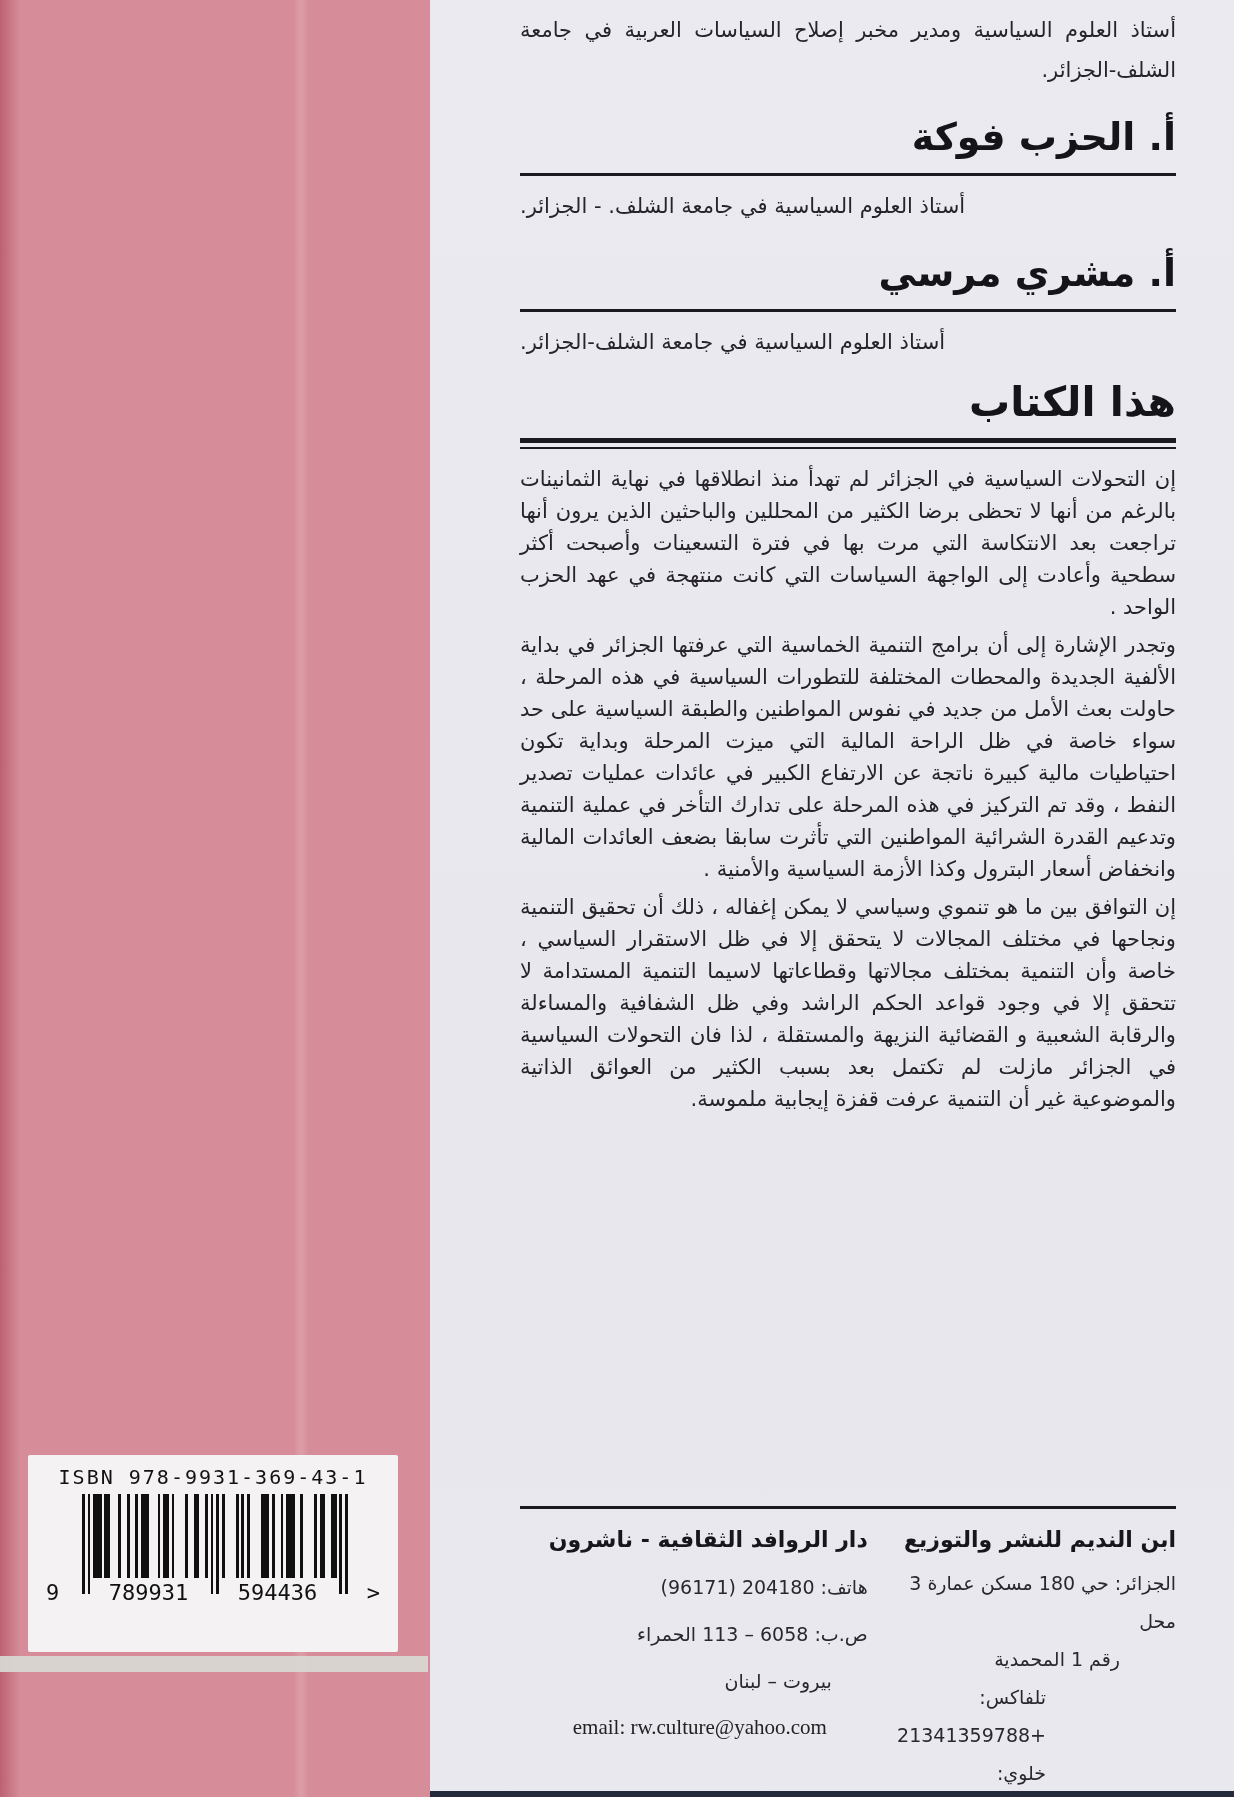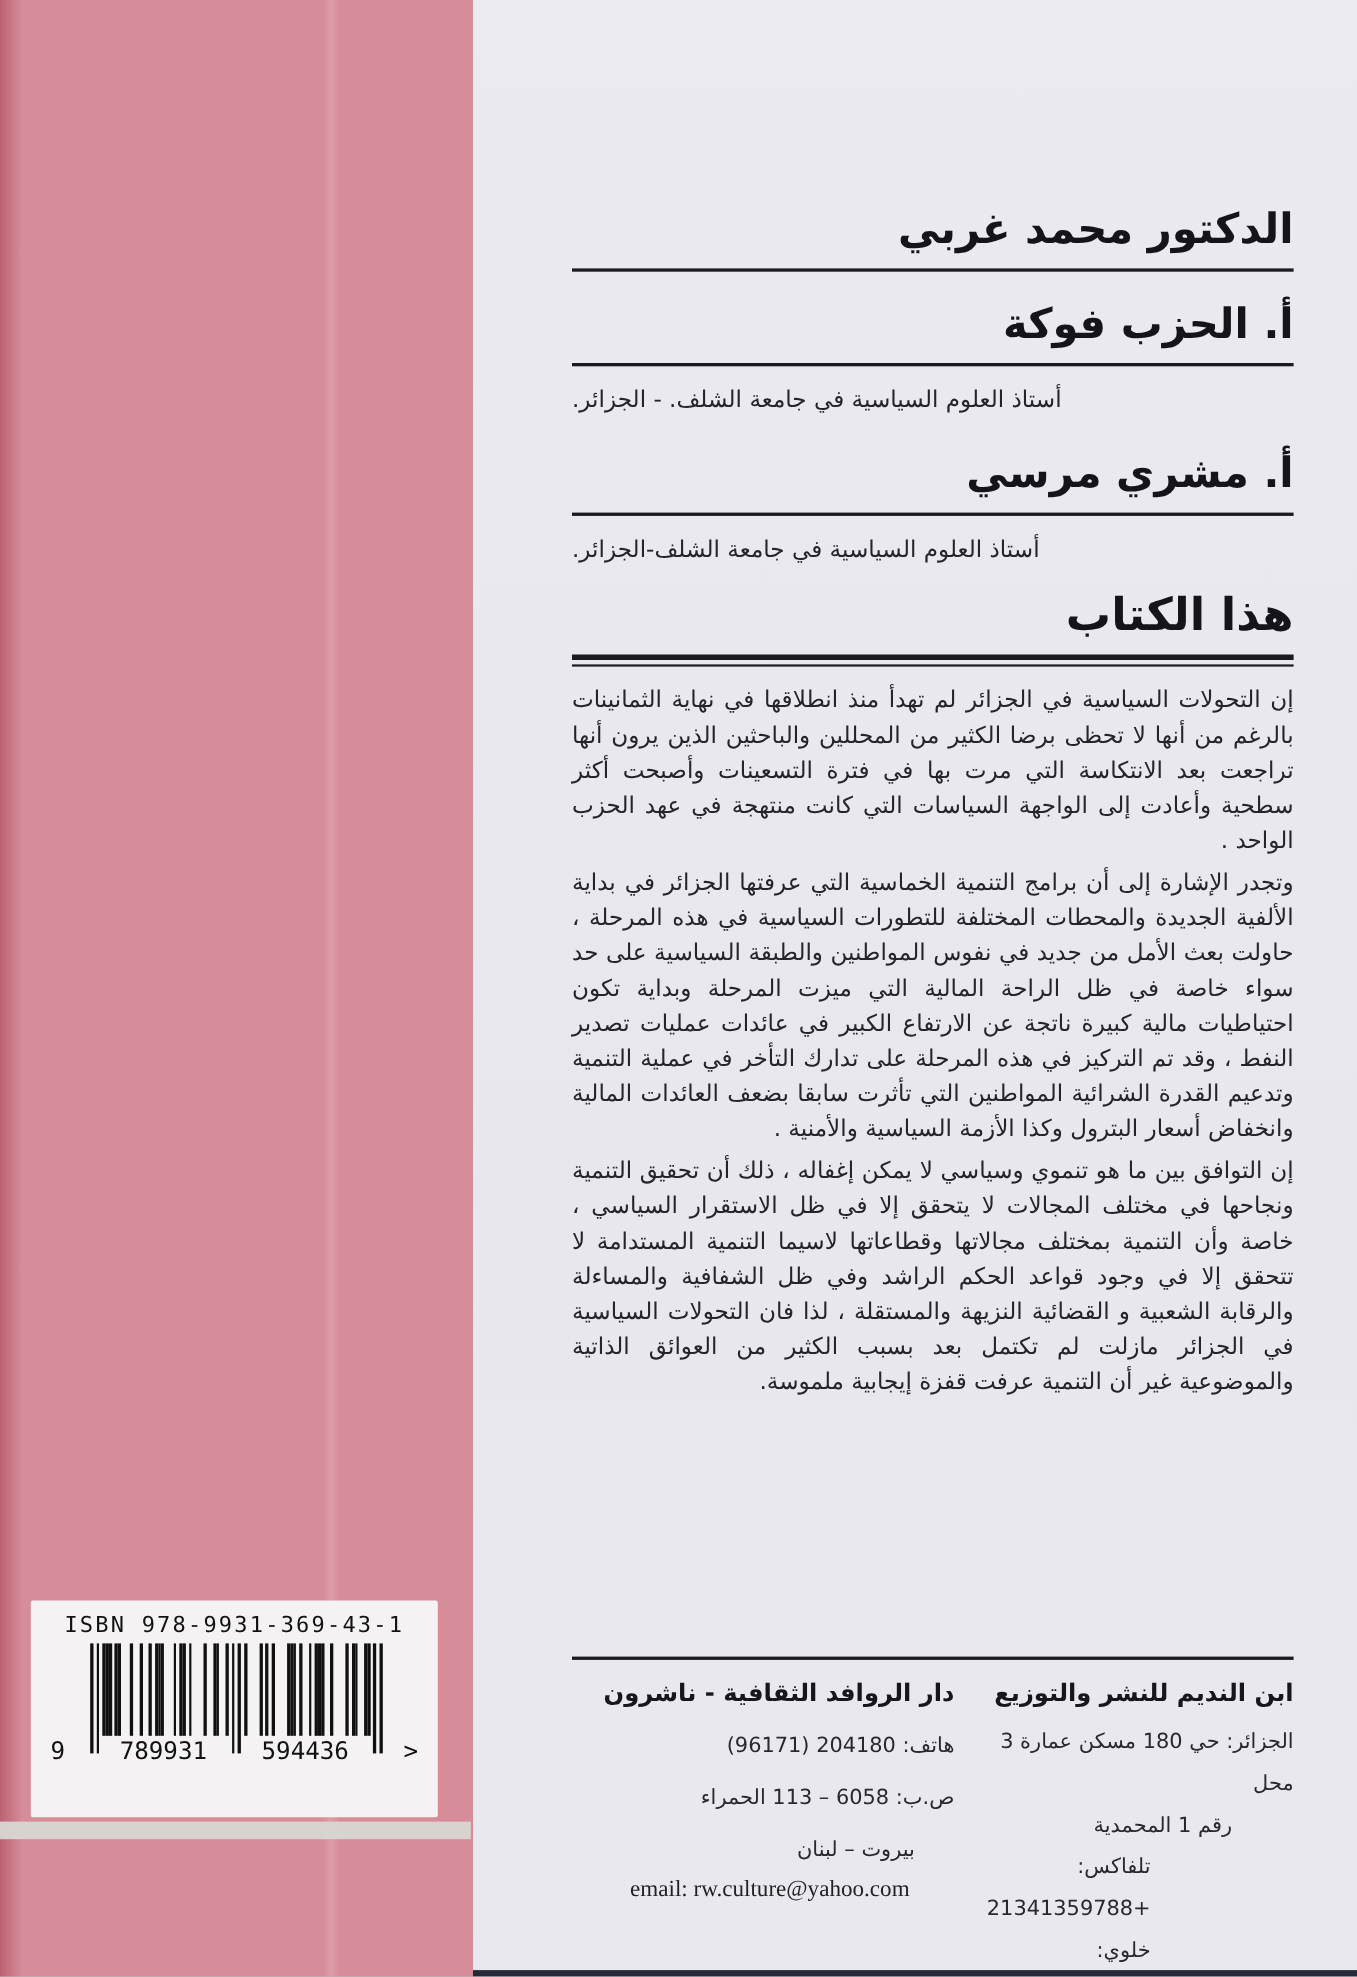--- a/index.html
+++ b/index.html
@@ -45,21 +45,21 @@
   .pub-col{box-sizing:border-box;}
   .pub-col.nadim{width:47%;text-align:right;}
   .pub-col.rawafid{width:53%;text-align:right;padding-left:12px;}
   .pub-name{font-size:22px;font-weight:bold;color:#17161b;margin-bottom:12px;}
   .pub-line{font-size:19px;color:#2a282e;line-height:38px;}
   .rawafid .pub-line{line-height:47px;}
   .ind-sm{padding-left:0;padding-right:56px;}
   .ind-lg{padding-right:130px;}
   .beirut{padding-right:36px;}
   .pub-email{direction:ltr;text-align:center;font-family:"Liberation Serif",serif;
-        font-size:21px;color:#222;margin-top:0;}
+        font-size:21px;color:#222;margin-top:10px;}
   .bottom-strip{position:absolute;left:430px;right:0;bottom:0;height:6px;background:#242a3a;}
 </style>
 </head>
 <body>
 
 <div class="page">
 
   <div class="spine">
     <div class="edge"></div>
     <div class="crease"></div>
@@ -168,21 +168,21 @@
         <span>789931</span>
         <span>594436</span>
         <span>&gt;</span>
       </div>
     </div>
   </div>
 
   <div class="content">
     <div class="col">
 
-      <div class="author-h mt-first">الدكتور محمد غربي</div>
+      <div class="bio">أستاذ العلوم السياسية ومدير مخبر إصلاح السياسات العربية في جامعة الشلف-الجزائر.</div>
 
       <div class="author-h mt-h">أ. الحزب فوكة</div>
       <div class="bio short">أستاذ العلوم السياسية في جامعة الشلف. - الجزائر.</div>
 
       <div class="author-h mt-h">أ. مشري مرسي</div>
       <div class="bio short">أستاذ العلوم السياسية في جامعة الشلف-الجزائر.</div>
 
       <div class="about-h">هذا الكتاب</div>
       <div class="rule2"></div>
 

